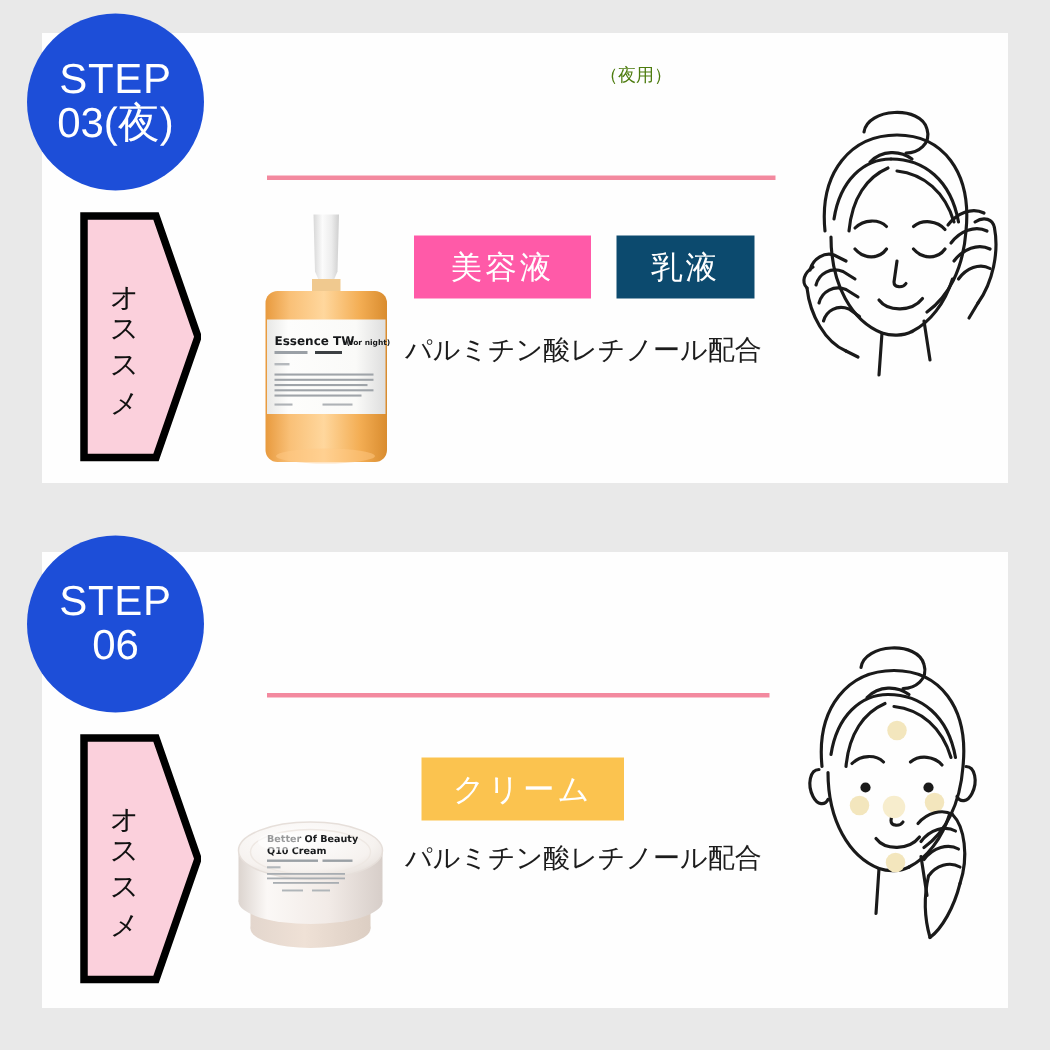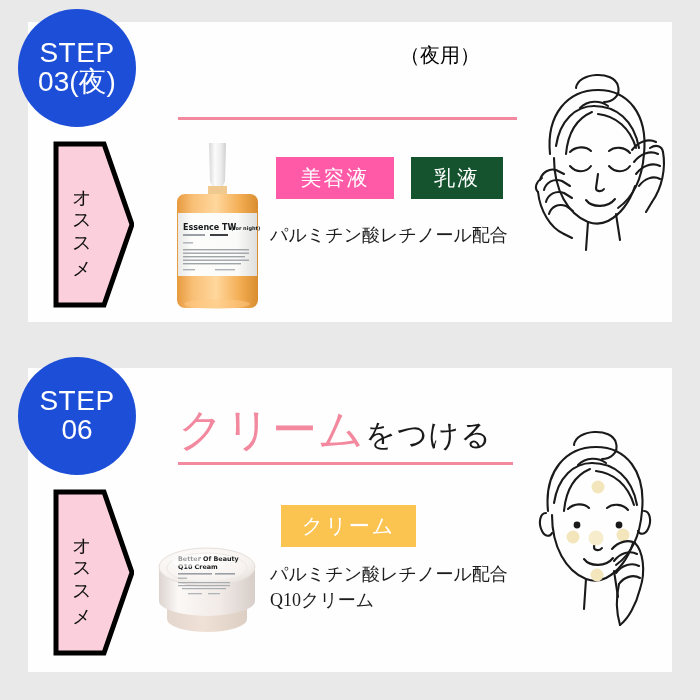--- a/index.html
+++ b/index.html
@@ -111,22 +111,22 @@
     vertical-align: baseline;
   }
   .headline .hl-suffix {
     font-size: 30px;
     color: #1a1a1a;
     letter-spacing: 1px;
     vertical-align: baseline;
   }
   .hl-note {
     position: absolute;
-    font-size: 20px;
-    color: #000000;
+    font-size: 12px;
+    color: #4d7c0f;
     white-space: nowrap;
     font-family: Liberation Serif, serif;
   }
   #hl-note-step3 { left: 400px; top: 42px; }
   .hl-underline {
     position: absolute;
     height: 3px;
     background: #f3899f;
   }
   #underline-step3 { left: 178px; top: 117px; width: 339px; }
@@ -137,31 +137,31 @@
     position: absolute;
     color: #ffffff;
     display: flex;
     align-items: center;
     justify-content: center;
     font-size: 21px;
     letter-spacing: 2px;
     font-family: "DejaVu Sans", "Liberation Sans", sans-serif;
   }
   #tag-serum   { left: 276px; top: 157px; width: 118px; height: 42px; background: #ff5aa8; }
-  #tag-emulsion{ left: 411px; top: 157px; width: 92px;  height: 42px; background: #14532d; }
+  #tag-emulsion{ left: 411px; top: 157px; width: 92px;  height: 42px; background: #0c4a6e; }
   #tag-cream   { left: 281px; top: 505px; width: 135px; height: 42px; background: #fbc34f; }
 
   
   .desc {
     position: absolute;
     font-size: 18px;
     color: #1c1c1c;
     line-height: 1.55;
     white-space: nowrap;
-    font-family: Liberation Serif, serif;
+    font-family: Liberation Mono, monospace;
   }
   #desc-step3 { left: 270px; top: 222px; }
   #desc-step4 { left: 270px; top: 562px; }
   #desc-step4 .desc-line { line-height: 1.42; }
 
   
   .face {
     position: absolute;
     z-index: 3;
   }
@@ -358,30 +358,26 @@
         <rect x="36" y="62" width="52" height="1.2"></rect>
         <rect x="40" y="65" width="44" height="1.2"></rect>
       </g>
       <rect x="46" y="70" width="14" height="1.3" fill="#b0b5b9"></rect>
       <rect x="66" y="70" width="12" height="1.3" fill="#b0b5b9"></rect>
 
       <ellipse cx="45" cy="38" rx="15" ry="6" fill="#ffffff" opacity="0.55"></ellipse>
     </svg>
   </div>
 
-  <div class="headline" id="headline-step4">
-    <span class="hl-main">クリーム</span><span class="hl-suffix">をつける</span>
-  </div>
   <div class="hl-underline" id="underline-step4"></div>
 
   <div class="tag" id="tag-cream">クリーム</div>
 
   <div class="desc" id="desc-step4">
     <div class="desc-line">パルミチン酸レチノール配合</div>
-    <div class="desc-line">Q10クリーム</div>
   </div>
 
   <div class="face" id="face-step4">
     <svg width="165" height="225" viewBox="0 0 165 225" xmlns="http://www.w3.org/2000/svg" aria-hidden="true">
       <g fill="none" stroke="#1a1a1a" stroke-width="2.1" stroke-linecap="round" stroke-linejoin="round">
 
         <path d="M58 20 C60 4 96 2 100 18 C103 28 94 34 86 34"></path>
 
         <path d="M32 86 C28 46 50 22 80 22 C110 22 130 46 126 86
                  C124 112 114 130 100 140"></path>

